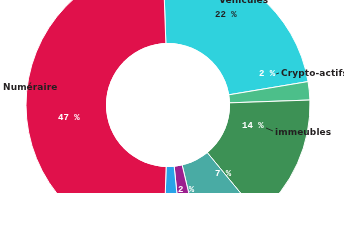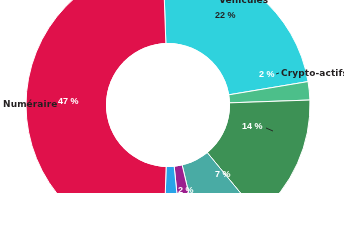--- a/index.html
+++ b/index.html
@@ -16,41 +16,41 @@
     font-family:"DejaVu Sans", sans-serif;
     font-size:9px;
     font-weight:700;
     color:#231f20;
     white-space:nowrap;
     letter-spacing:0.1px;
     line-height:1;
   }
   .pct{
     position:absolute;
-    font-family:Liberation Sans, sans-serif;
+    font-family:Liberation Mono, monospace;
     font-size:9px;
     font-weight:700;
     white-space:nowrap;
     line-height:1;
   }
   .pct.dark{color:#231f20;}
   .pct.light{color:#ffffff;}
 
   
   #lbl-vehicules   {left:219px; top:-4px;}
   #pct-vehicules   {left:215px; top:11px;}
   #lbl-crypto      {left:281px; top:69px;}
   #pct-crypto      {left:259px; top:70px;}
   #lbl-immeubles   {left:275px; top:128px;}
   #pct-immeubles   {left:242px; top:122px;}
   #lbl-parts       {left:228px; top:186px;}
   #pct-parts       {left:215px; top:170px;}
   #pct-small2      {left:178px; top:186px;}
-  #lbl-numeraire   {left:3px;   top:100px;text-align:center;}
-  #pct-numeraire   {left:58px;  top:97px;}
+  #lbl-numeraire   {left:3px;   top:83px;text-align:center;}
+  #pct-numeraire   {left:58px;  top:114px;}
 </style>
 </head>
 <body>
 
 <div id="chart-root">
 
   <svg id="donut" width="344" height="193" viewBox="0 0 344 193">
     <defs>
 
       <mask id="holemask">
@@ -79,20 +79,21 @@
       <line x1="266" y1="128" x2="273" y2="131"></line>
     </g>
   </svg>
 
   <div class="lbl" id="lbl-vehicules">Véhicules</div>
   <div class="pct dark" id="pct-vehicules">22 %</div>
 
   <div class="lbl" id="lbl-crypto">Crypto-actifs</div>
   <div class="pct light" id="pct-crypto">2 %</div>
 
+  <div class="lbl" id="lbl-immeubles">immeubles</div>
   <div class="pct light" id="pct-immeubles">14 %</div>
 
   <div class="pct light" id="pct-parts">7 %</div>
 
   <div class="pct light" id="pct-small2">2 %</div>
 
   <div class="lbl" id="lbl-numeraire">Numéraire</div>
   <div class="pct light" id="pct-numeraire">47 %</div>
 
 </div>

